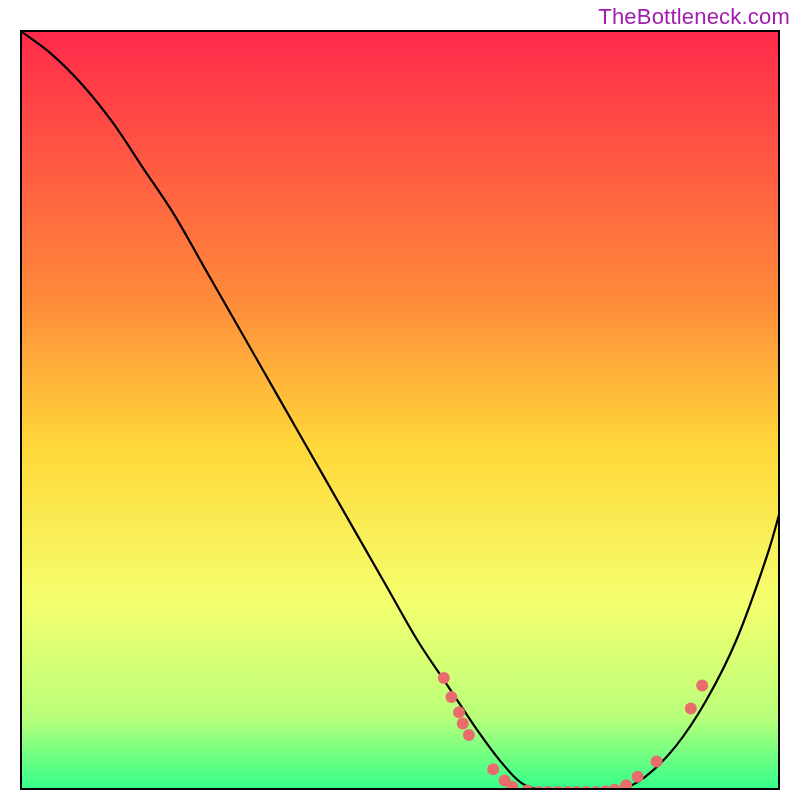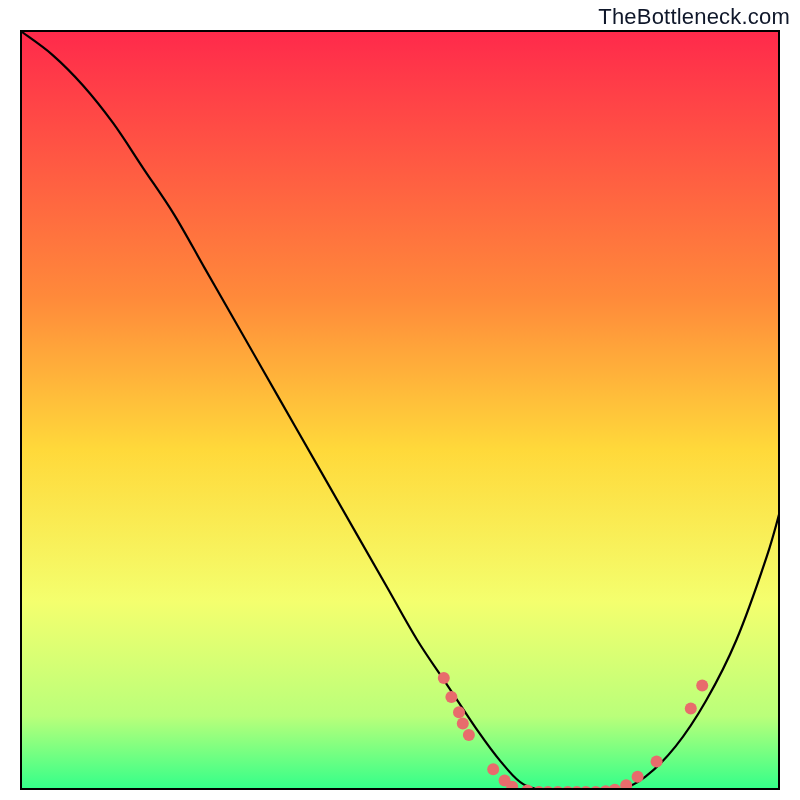--- a/index.html
+++ b/index.html
@@ -8,21 +8,21 @@
     position: relative;
     width: 800px;
     height: 800px;
   }
   .watermark {
     position: absolute;
     top: 4px;
     right: 10px;
     font-family: Arial, Helvetica, sans-serif;
     font-size: 22px;
-    color: #0f172a;
+    color: #a21caf;
     font-weight: 500;
     letter-spacing: 0.2px;
   }
   .plot {
     position: absolute;
     left: 20px;
     top: 30px;
     width: 760px;
     height: 760px;
     border: 2px solid #000;

